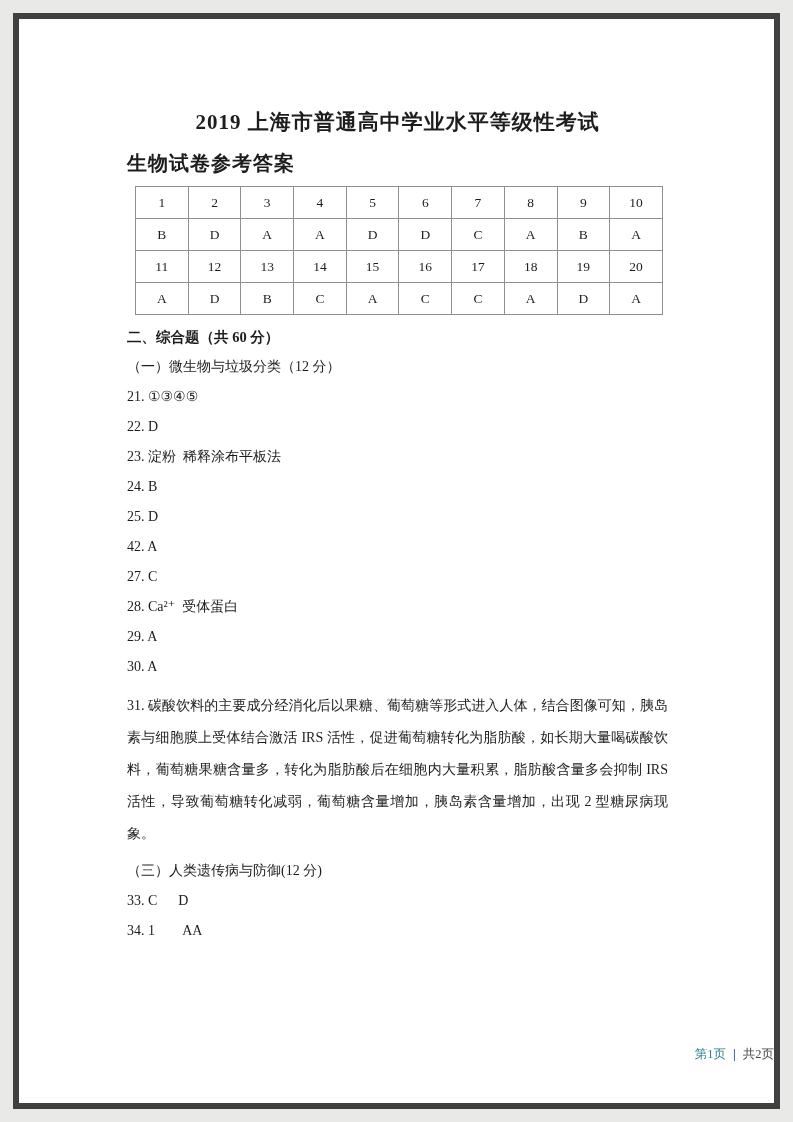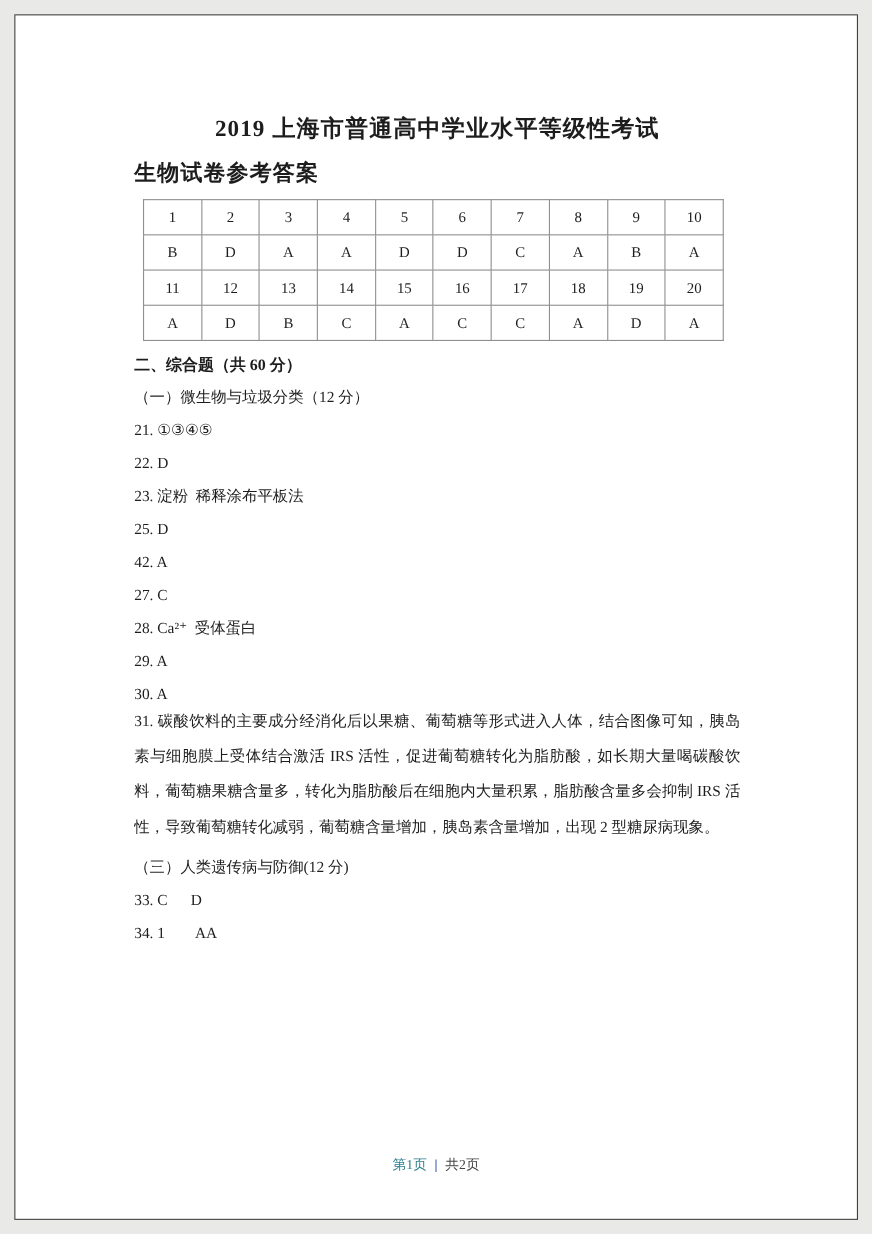--- a/index.html
+++ b/index.html
@@ -8,21 +8,21 @@
     position: relative;
     background: #e9e9e7;
     font-family: "Liberation Serif", "DejaVu Serif", serif;
     color: #1d1d1d;
     overflow: hidden;
   }
   .page {
     position: absolute;
     left: 13px; top: 13px; right: 13px; bottom: 13px;
     background: #ffffff;
-    border: 1px solid #404040;
+    border: 6px solid #404040;
   }
   .content {
     padding: 90px 106px 0 108px;
   }
   .title {
     text-align: center;
     font-size: 21px;
     font-weight: bold;
     letter-spacing: 1px;
     line-height: 26px;
@@ -58,29 +58,30 @@
   .sec-heading.second { margin-top: 13px; }
   .part-heading, .line {
     font-size: 14px;
     line-height: 18px;
     margin-top: 12px;
     white-space: pre-wrap;
   }
   .para {
     font-size: 14px;
     line-height: 32px;
+    margin-top: 14px;
     text-align: justify;
     white-space: normal;
     font-family: Liberation Serif, serif;
   }
   .footer {
     position: absolute;
     left: 0; right: 0;
     bottom: 40px;
-    text-align: center;
+    text-align: right;
     font-size: 12.5px;
     margin-top: 22px;
   }
   .footer .current { color: #2e7f8f; }
   .footer .sep { color: #2d50a6; font-weight: bold; margin: 0 7px; }
   .footer .total { color: #454545; }
 </style>
 </head>
 <body>
 
@@ -143,20 +144,21 @@
         </tr>
       </tbody>
     </table>
 
     <div class="sec-heading second">二、综合题（共 60 分）</div>
 
     <div class="part-heading">（一）微生物与垃圾分类（12 分）</div>
     <p class="line">21. ①③④⑤</p>
     <p class="line">22. D</p>
     <p class="line">23. 淀粉  稀释涂布平板法</p>
+    <p class="line">24. B</p>
     <p class="line">25. D</p>
     <p class="line">42. A</p>
 
     <p class="line">27. C</p>
     <p class="line">28. Ca²⁺  受体蛋白</p>
     <p class="line">29. A</p>
     <p class="line">30. A</p>
 
     <p class="para">31. 碳酸饮料的主要成分经消化后以果糖、葡萄糖等形式进入人体，结合图像可知，胰岛素与细胞膜上受体结合激活 IRS 活性，促进葡萄糖转化为脂肪酸，如长期大量喝碳酸饮料，葡萄糖果糖含量多，转化为脂肪酸后在细胞内大量积累，脂肪酸含量多会抑制 IRS 活性，导致葡萄糖转化减弱，葡萄糖含量增加，胰岛素含量增加，出现 2 型糖尿病现象。</p>
 

